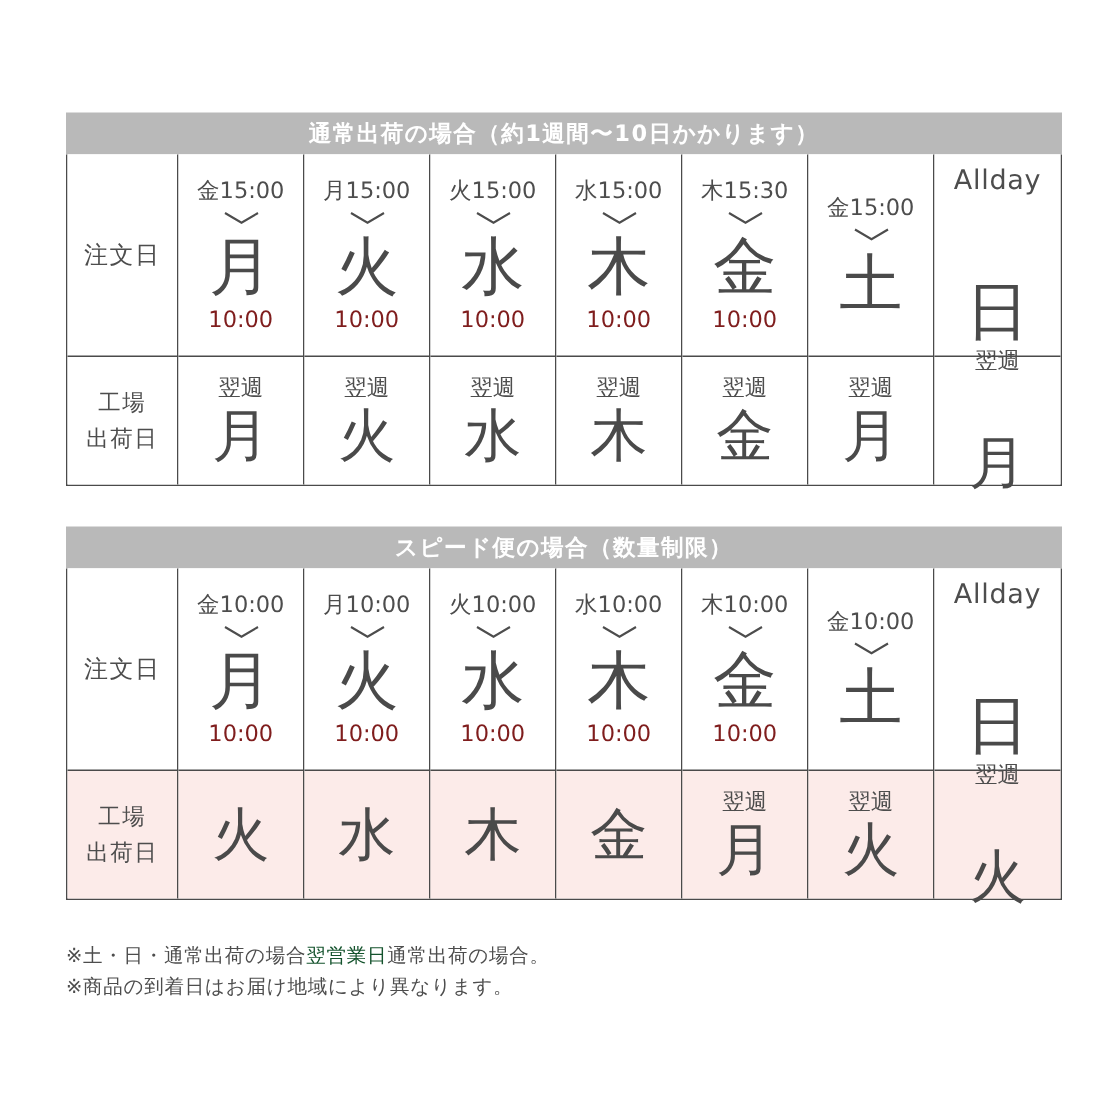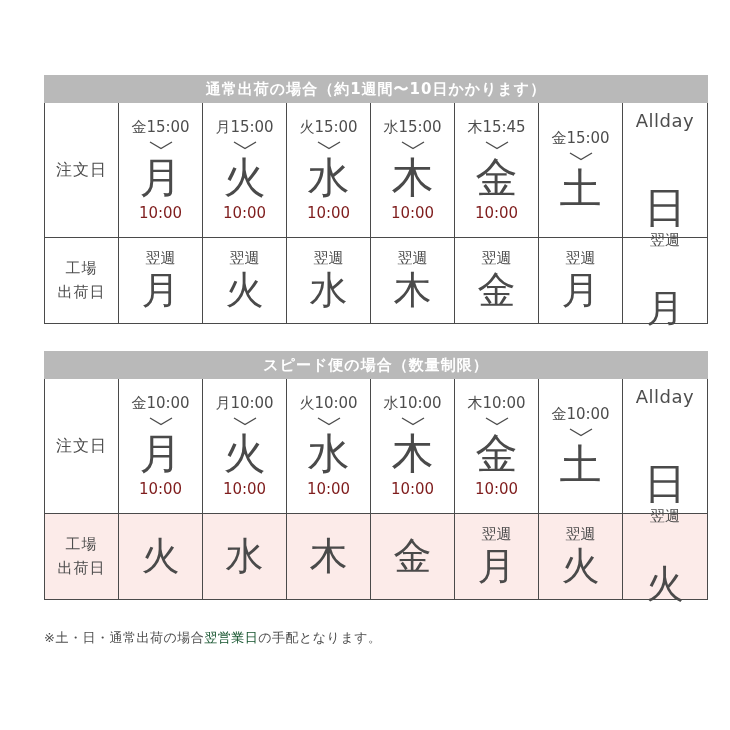--- a/index.html
+++ b/index.html
@@ -81,21 +81,21 @@
           </div>
           <div class="cell r1">
             <span class="top">水15:00</span>
             <svg width="24" height="9" class="chev">
               <polyline points="1,1 12,7.5 23,1" fill="none" stroke="#4d4d4d" stroke-width="1.4"></polyline>
             </svg>
             <span class="day">木</span>
             <span class="bottom">10:00</span>
           </div>
           <div class="cell r1">
-            <span class="top">木15:45</span>
+            <span class="top">木15:30</span>
             <svg width="24" height="9" class="chev">
               <polyline points="1,1 12,7.5 23,1" fill="none" stroke="#4d4d4d" stroke-width="1.4"></polyline>
             </svg>
             <span class="day">金</span>
             <span class="bottom">10:00</span>
           </div>
           <div class="cell r1">
             <span class="top">金15:00</span>
             <svg width="24" height="9" class="chev">
               <polyline points="1,1 12,7.5 23,1" fill="none" stroke="#4d4d4d" stroke-width="1.4"></polyline>
@@ -224,15 +224,16 @@
             <span class="day">火</span>
           </div>
           <div class="cell r2 pink last">
             <span class="top">翌週</span>
             <span class="day">火</span>
           </div>
         </div>
       </section>
     </div>
   <div class="footnotes" id="footnotes">
-      <div class="foot"><span>※土・日・通常出荷の場合</span><span class="blue">翌営業日</span><span>の手配となります。</span></div>
+      <div class="foot"><span>※土・日・通常出荷の場合</span><span class="blue">翌営業日</span><span>通常出荷の場合。</span></div>
+      <div class="foot"><span>※商品の到着日はお届け地域により異なります。</span></div>
     </div>
 </div>
 
 </body></html>

